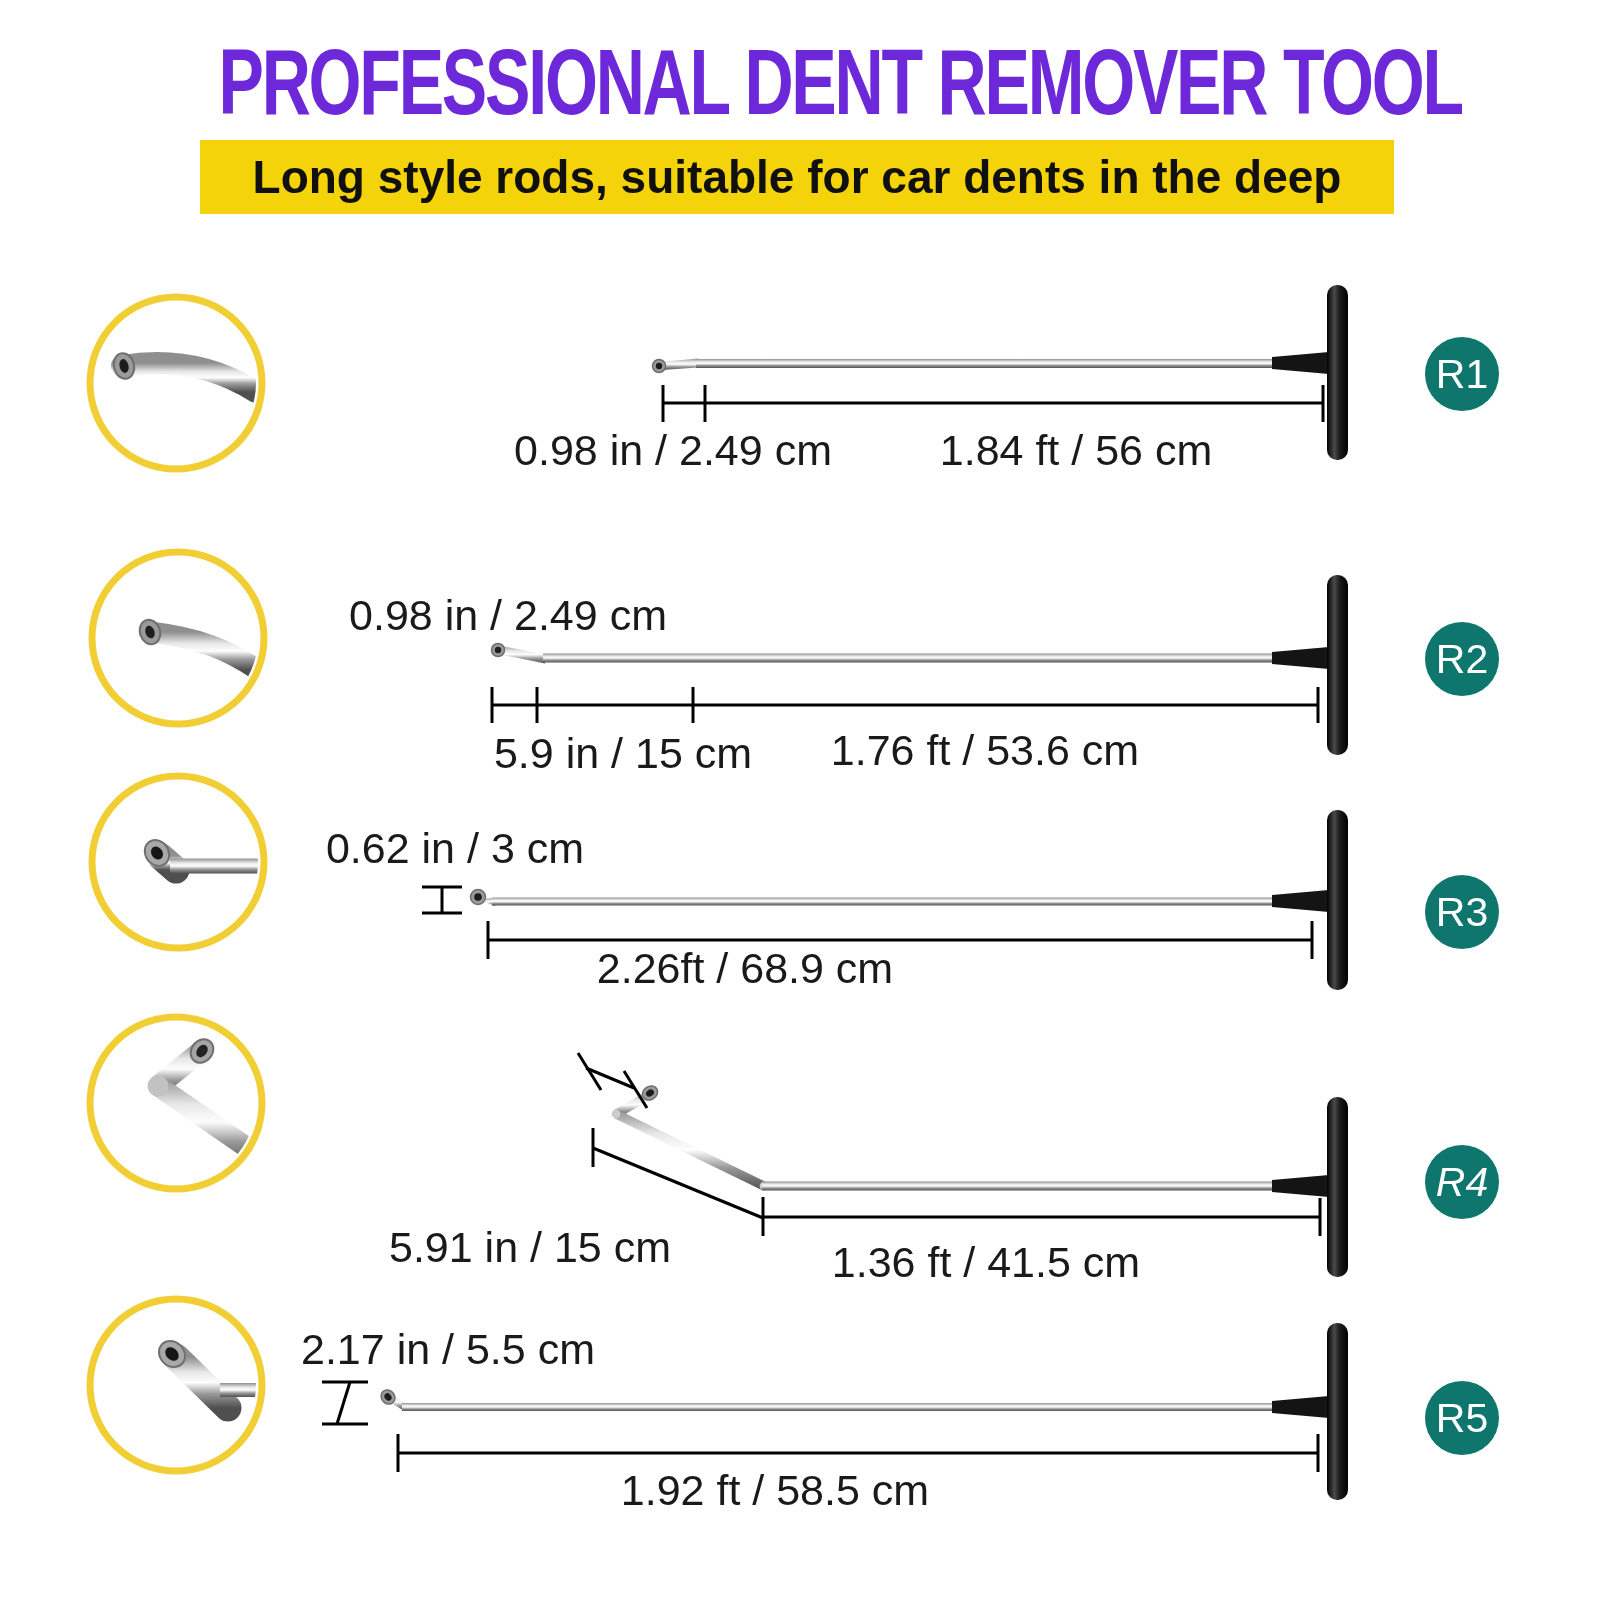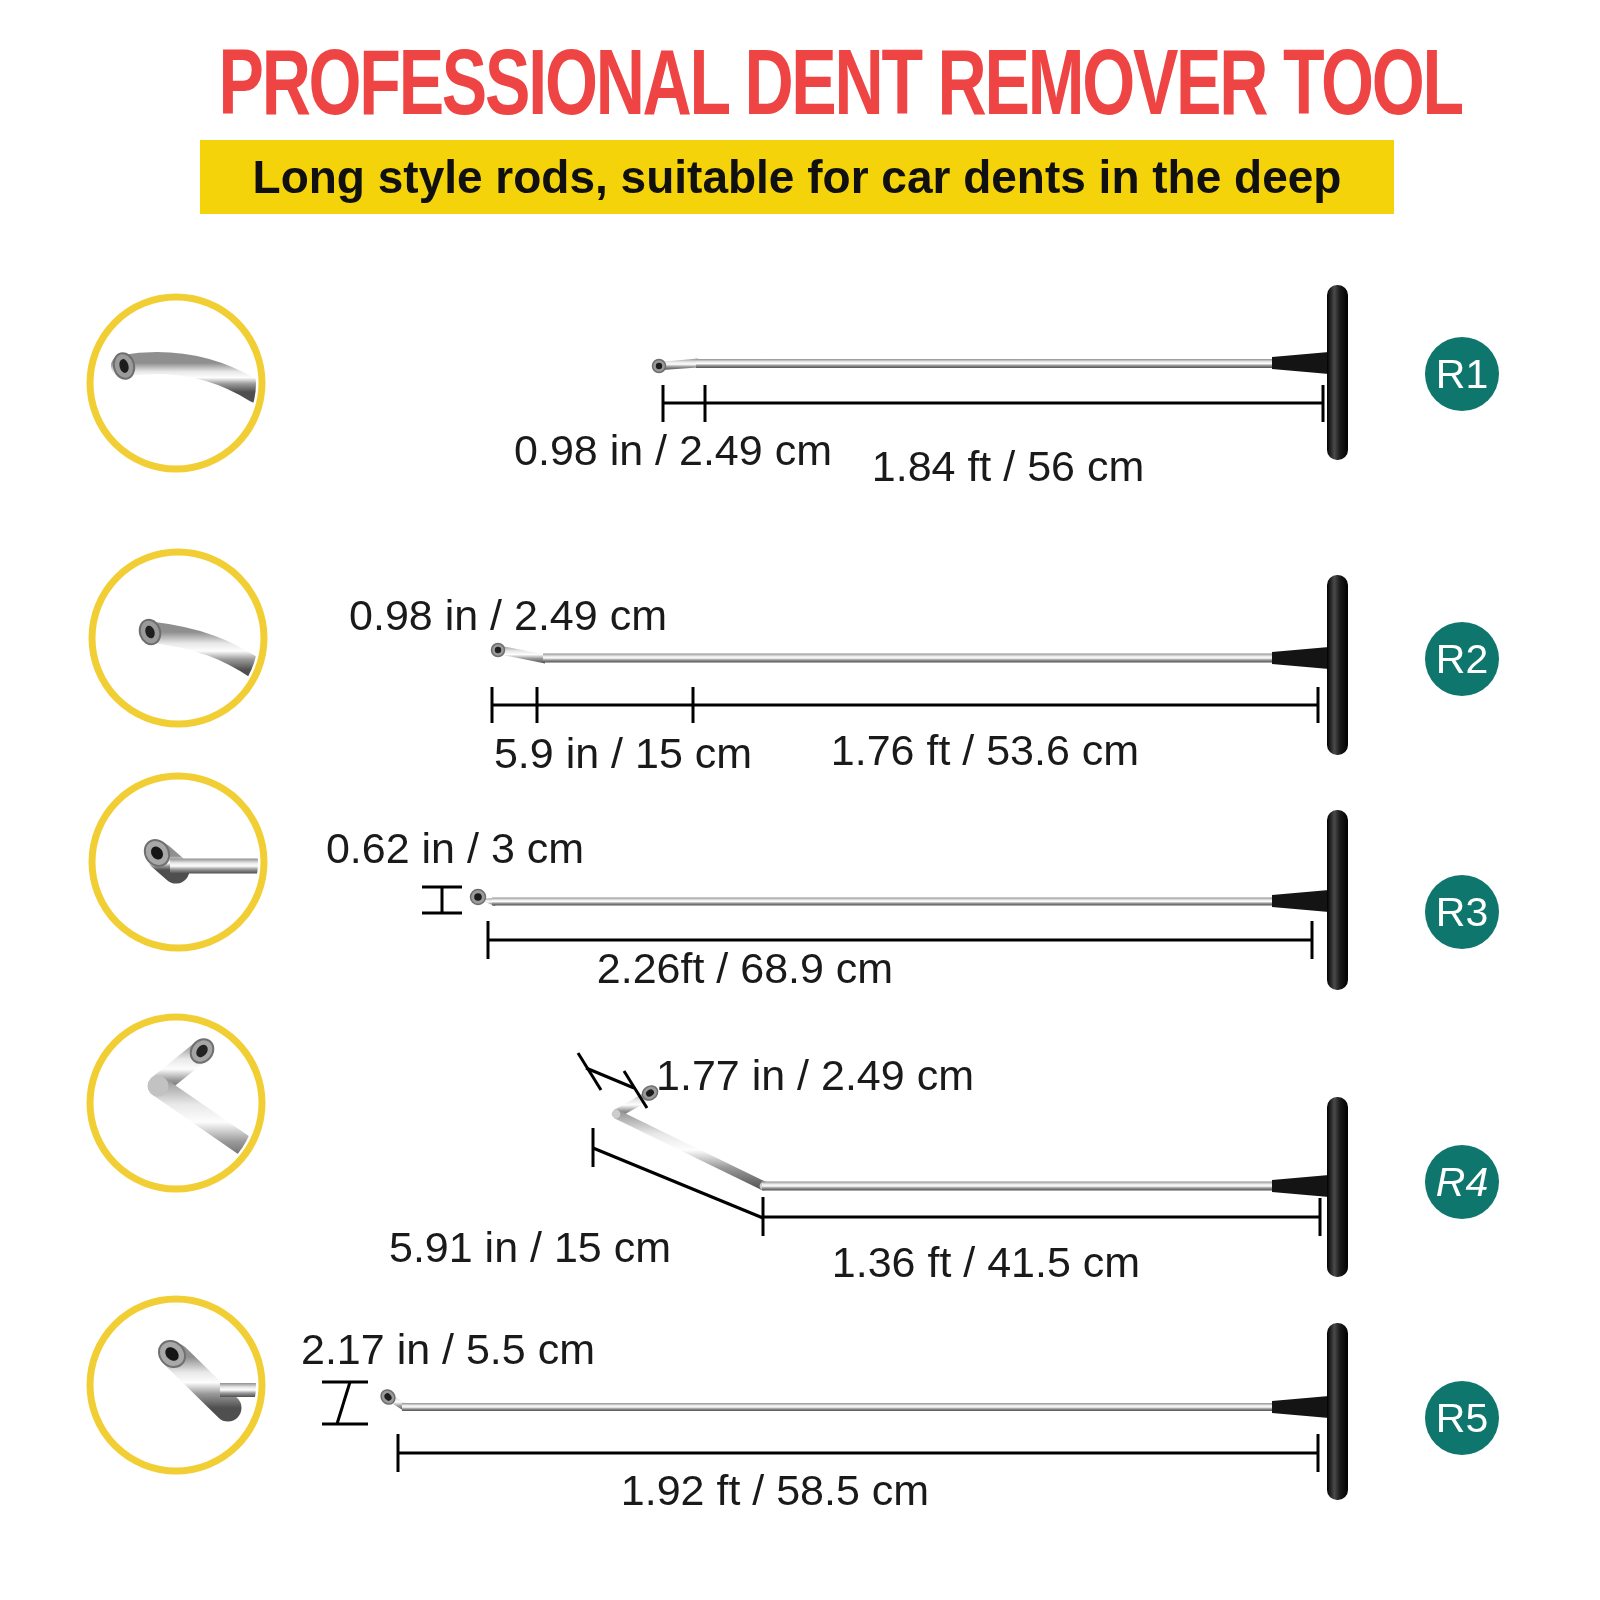--- a/index.html
+++ b/index.html
@@ -2,21 +2,21 @@
 <html><head>
 <meta charset="utf-8">
 <style>
   html,body{margin:0;padding:0;background:#ffffff;}
   #stage{
     position:relative;width:1600px;height:1600px;background:#ffffff;overflow:hidden;
     font-family:"Liberation Sans",sans-serif;
   }
   #title{
     position:absolute;left:0;top:30px;width:1600px;text-align:right;
-    font-weight:bold;font-size:92px;letter-spacing:-3px;color:#ef4444;white-space:nowrap;
+    font-weight:bold;font-size:92px;letter-spacing:-3px;color:#6d28d9;white-space:nowrap;
   }
   #title .squeeze{display:inline-block;transform:scaleX(0.74);transform-origin:center;}
   #subtitle-band{
     position:absolute;left:200px;top:140px;width:1194px;height:74px;background:#F5D30A;
   }
   #subtitle{
     position:absolute;left:0;top:0;width:100%;height:74px;line-height:74px;text-align:center;
     font-weight:bold;font-size:46px;color:#101010;white-space:nowrap;
   }
   svg#art{position:absolute;left:0;top:0;}
@@ -212,30 +212,29 @@
         <line x1="398" y1="1434" x2="398" y2="1472"></line>
         <line x1="1318" y1="1434" x2="1318" y2="1472"></line>
         <line x1="322" y1="1382" x2="368" y2="1382"></line>
         <line x1="322" y1="1424" x2="368" y2="1424"></line>
         <line x1="350" y1="1382" x2="337" y2="1424"></line>
       </g>
     </g>
   </svg>
 
   <span class="dim-label" style="left:673px;top:426px;">0.98 in / 2.49 cm</span>
-  <span class="dim-label" style="left:1008px;top:426px;margin-top:16px;">1.84 ft / 56 cm</span>
+  <span class="dim-label" style="left:1076px;top:426px;">1.84 ft / 56 cm</span>
 
   <span class="dim-label" style="left:508px;top:591px;">0.98 in / 2.49 cm</span>
   <span class="dim-label" style="left:623px;top:729px;">5.9 in / 15 cm</span>
   <span class="dim-label" style="left:985px;top:726px;">1.76 ft / 53.6 cm</span>
 
   <span class="dim-label" style="left:455px;top:824px;">0.62 in / 3 cm</span>
   <span class="dim-label" style="left:745px;top:920px;margin-top:24px;">2.26ft / 68.9 cm</span>
 
-  <span class="dim-label" style="left:815px;top:1051px;">1.77 in / 2.49 cm</span>
   <span class="dim-label" style="left:530px;top:1223px;">5.91 in / 15 cm</span>
   <span class="dim-label" style="left:986px;top:1238px;">1.36 ft / 41.5 cm</span>
 
   <span class="dim-label" style="left:448px;top:1325px;">2.17 in / 5.5 cm</span>
   <span class="dim-label" style="left:775px;top:1466px;">1.92 ft / 58.5 cm</span>
 
   <div class="badge" style="left:1425px;top:337px;">R1</div>
   <div class="badge" style="left:1425px;top:622px;">R2</div>
   <div class="badge" style="left:1425px;top:875px;">R3</div>
   <div class="badge" style="left:1425px;top:1145px;font-style:italic;">R4</div>

